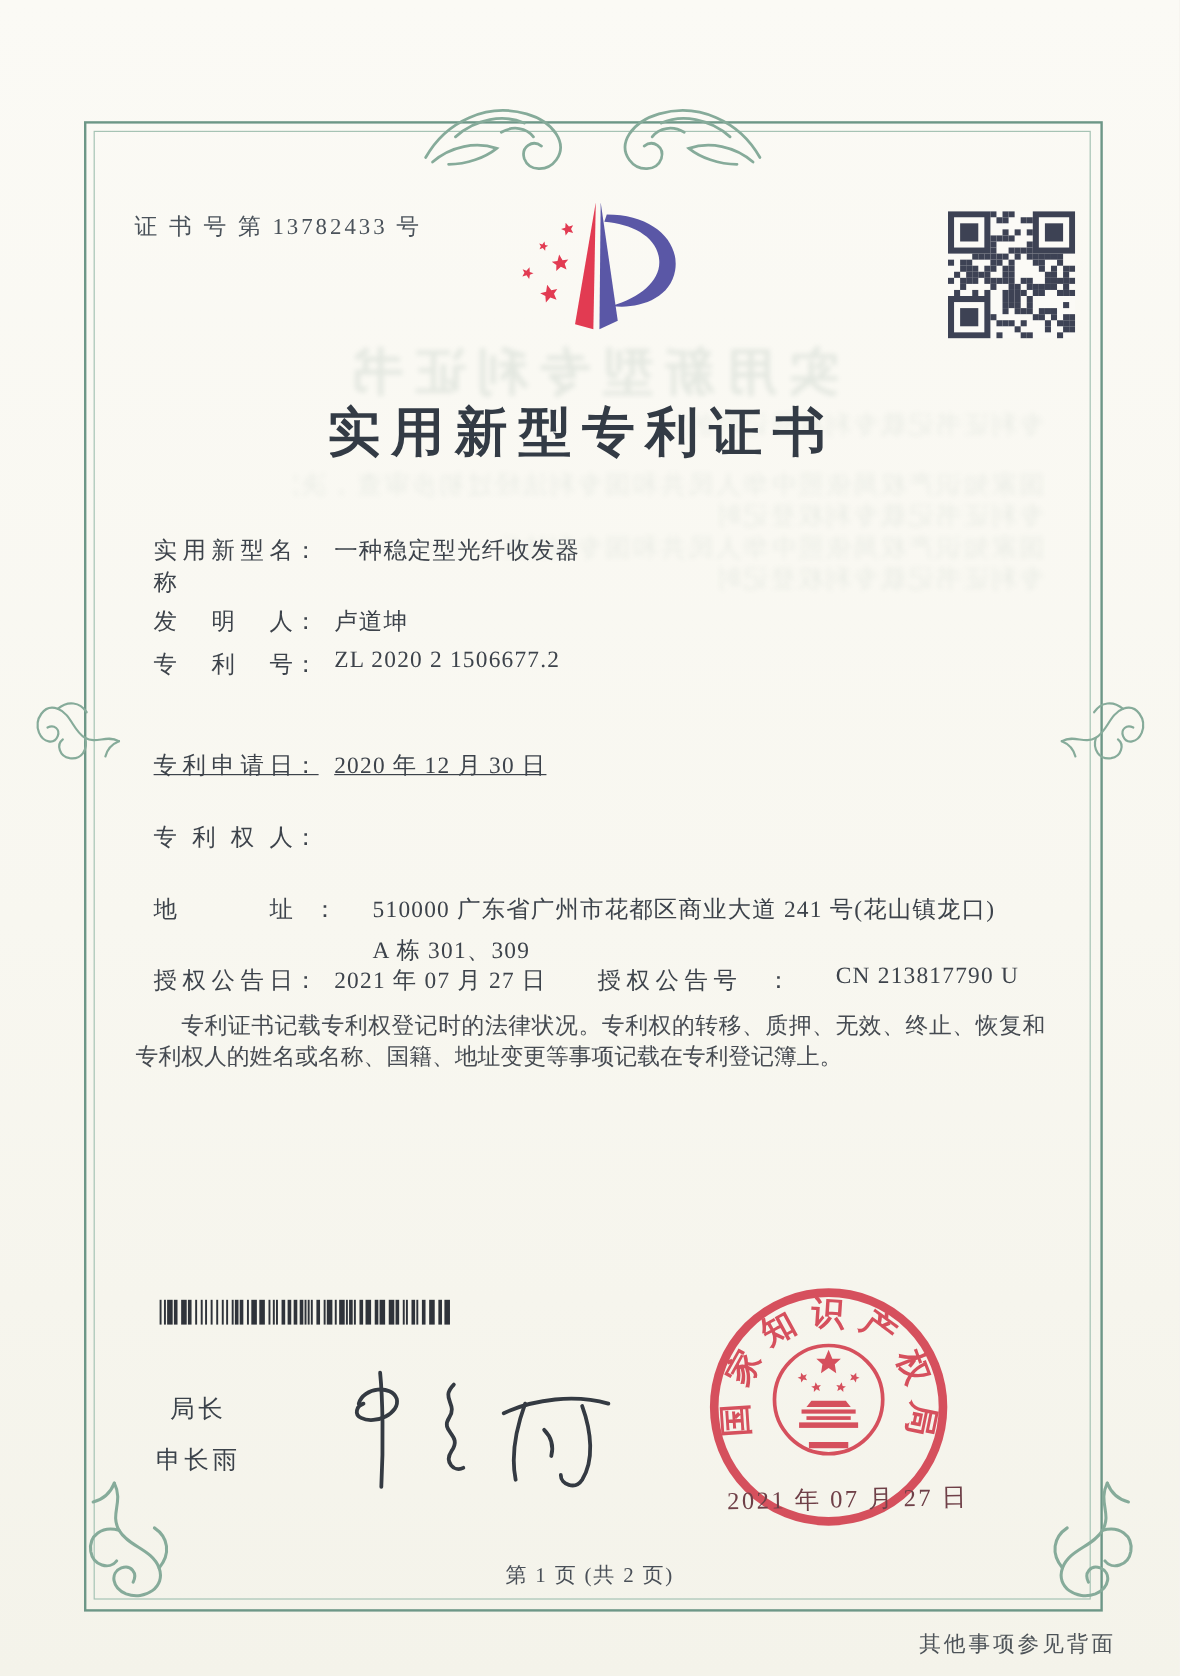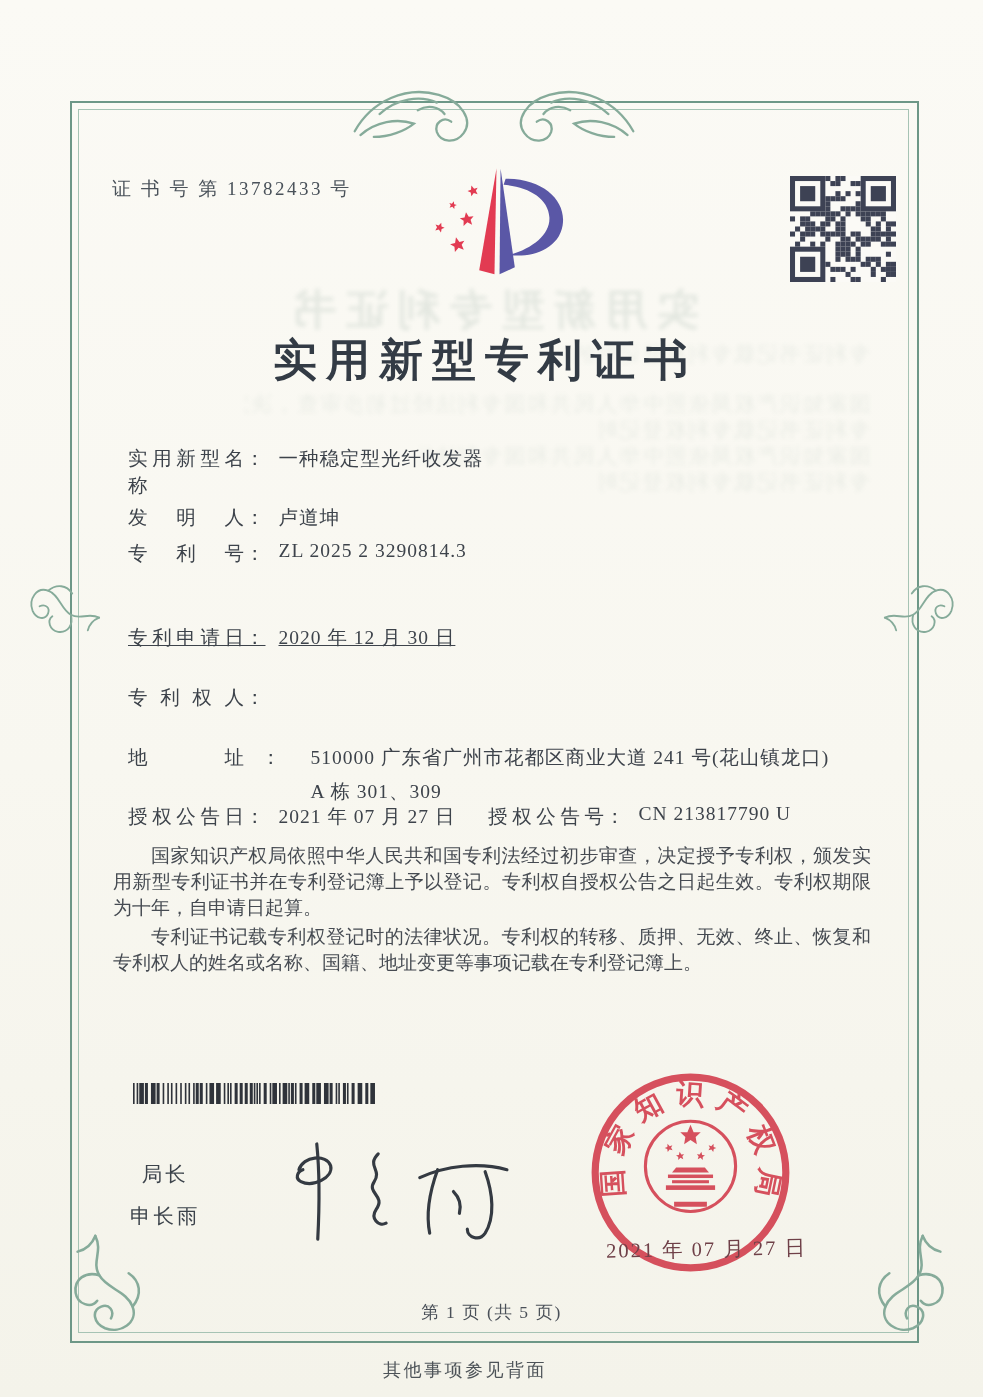--- a/index.html
+++ b/index.html
@@ -24,34 +24,34 @@
   .logo{position:absolute;left:408px;top:155px;width:178px;height:140px;}
   .qr{position:absolute;left:790px;top:176px;width:106px;height:106px;}
   .title{position:absolute;left:0;top:331px;width:970px;text-align:center;
          font-size:44px;font-weight:600;letter-spacing:9px;color:#333b45;}
   
   .row{position:absolute;left:128px;width:770px;font-size:19.5px;letter-spacing:1px;color:#3d434b;display:flex;align-items:flex-start;}
   .lab{display:inline-block;width:117px;text-align:justify;text-align-last:justify;flex:none;}
   .colon{flex:none;}
   .val{margin-left:13px;}
   .val2{display:block;margin-top:7px;}
-  .grant2{position:absolute;left:360px;top:0;display:flex;}
+  .grant2{position:absolute;left:370px;top:0;display:flex;gap:24px;}
   
   .paras{position:absolute;left:113px;top:843px;width:758px;font-size:19px;line-height:25.8px;
          text-align:justify;color:#464b52;}
   .paras p{margin:0 0 4px 0;text-indent:2em;}
   
   .barcode{position:absolute;left:132px;top:1083px;width:246px;height:21px;}
   .director{position:absolute;left:130px;top:1160px;font-size:20.5px;letter-spacing:3px;color:#3c434b;text-align:center;}
   .director div{margin-bottom:14px;}
   .signature{position:absolute;left:283px;top:1140px;width:228px;height:104px;}
   .seal{position:absolute;left:588px;top:1070px;width:205px;height:205px;mix-blend-mode:multiply;opacity:.92;}
   .seal-date{position:absolute;left:606px;top:1235px;font-size:20.5px;letter-spacing:2px;color:#6f4048;transform:rotate(-1deg);}
   .page-indicator{position:absolute;left:0;top:1300px;width:983px;text-align:center;font-size:17.5px;letter-spacing:1.5px;color:#4a5058;}
-  .footer-note{position:absolute;left:0;top:1358px;width:930px;text-align:center;font-size:18px;letter-spacing:2.5px;color:#4d5358;}
+  .footer-note{position:absolute;left:0;top:1358px;width:930px;text-align:right;font-size:18px;letter-spacing:2.5px;color:#4d5358;}
   .defs-hidden{position:absolute;width:0;height:0;overflow:hidden;}
 </style>
 </head>
 <body>
 
 <svg class="defs-hidden" aria-hidden="true">
   <defs>
     <path id="star5" d="M0,-10 L2.9,-3.1 L9.5,-3.1 L4.8,1.2 L5.9,8.1 L0,4 L-5.9,8.1 L-4.8,1.2 L-9.5,-3.1 L-2.9,-3.1 Z"></path>
     <g id="flourish" fill="none" stroke="#86ab9a" stroke-width="2.4" stroke-linecap="round">
       <path d="M4,62 C22,30 58,14 92,24 C116,31 128,50 118,64 C110,75 94,74 90,63 C87,53 97,46 105,52"></path>
@@ -275,21 +275,21 @@
     <span class="val">一种稳定型光纤收发器</span>
   </div>
   <div class="row" style="top:504px;">
     <span class="lab">发明人</span>
       <span class="colon">：</span>
     <span class="val">卢道坤</span>
   </div>
   <div class="row" style="top:540px;">
     <span class="lab">专利号</span>
       <span class="colon">：</span>
-    <span class="val">ZL 2025 2 3290814.3</span>
+    <span class="val">ZL 2020 2 1506677.2</span>
   </div>
   <div class="row" style="top:624px;text-decoration:underline;">
     <span class="lab">专利申请日</span>
       <span class="colon">：</span>
     <span class="val">2020 年 12 月 30 日</span>
   </div>
   <div class="row" style="top:684px;">
     <span class="lab">专利权人</span>
       <span class="colon">：</span>
   </div>
@@ -306,21 +306,20 @@
       <span class="colon">：</span>
     <span class="val">2021 年 07 月 27 日</span>
     <span class="grant2">
       <span class="lab">授权公告号</span>
         <span class="colon">：</span>
       <span class="val">CN 213817790 U</span>
     </span>
   </div>
 
   <div class="paras">
-    <p>国家知识产权局依照中华人民共和国专利法经过初步审查，决定授予专利权，颁发实用新型专利证书并在专利登记簿上予以登记。专利权自授权公告之日起生效。专利权期限为十年，自申请日起算。</p>
     <p>专利证书记载专利权登记时的法律状况。专利权的转移、质押、无效、终止、恢复和专利权人的姓名或名称、国籍、地址变更等事项记载在专利登记簿上。</p>
   </div>
 
   <svg class="barcode" viewBox="0 0 244 20" preserveAspectRatio="none">
     <g id="bc-bars" fill="#2f333a">
         <rect x="1" y="0" width="1.6" height="20"></rect>
         <rect x="4.6" y="0" width="1.6" height="20"></rect>
         <rect x="7.199999999999999" y="0" width="4.6" height="20"></rect>
         <rect x="12.799999999999999" y="0" width="3" height="20"></rect>
         <rect x="18.799999999999997" y="0" width="4.6" height="20"></rect>
@@ -405,16 +404,16 @@
         <path d="M82,100 L86,95 L114,95 L118,100 Z"></path>
         <rect x="78" y="102" width="44" height="3.4"></rect>
         <rect x="82" y="107.5" width="36" height="3"></rect>
         <rect x="76" y="112.5" width="48" height="4.5"></rect>
       </g>
       <path d="M84,131 L116,131" stroke="#dc4457" stroke-width="5"></path>
     </g>
   </svg>
   <div class="seal-date">2021 年 07 月 27 日</div>
 
-  <div class="page-indicator">第 1 页 (共 5 页)</div>
+  <div class="page-indicator">第 1 页 (共 2 页)</div>
   <div class="footer-note">其他事项参见背面</div>
 
 </div>
 
 </body></html>

